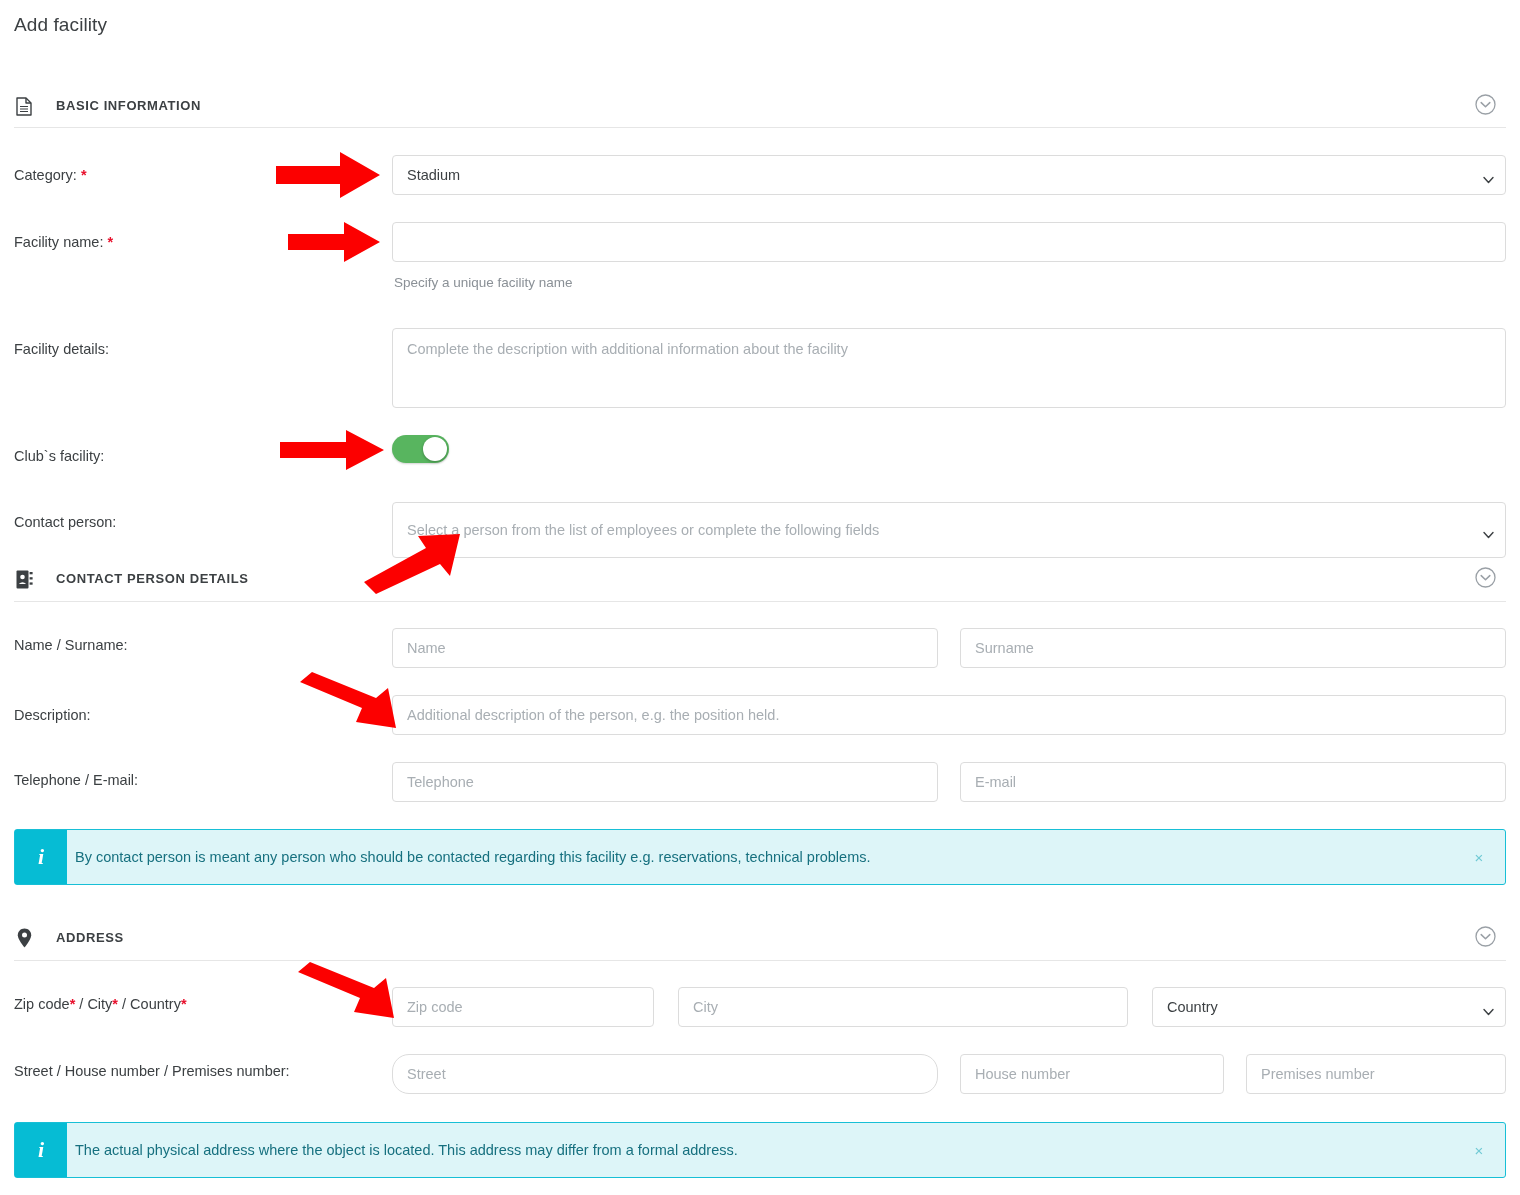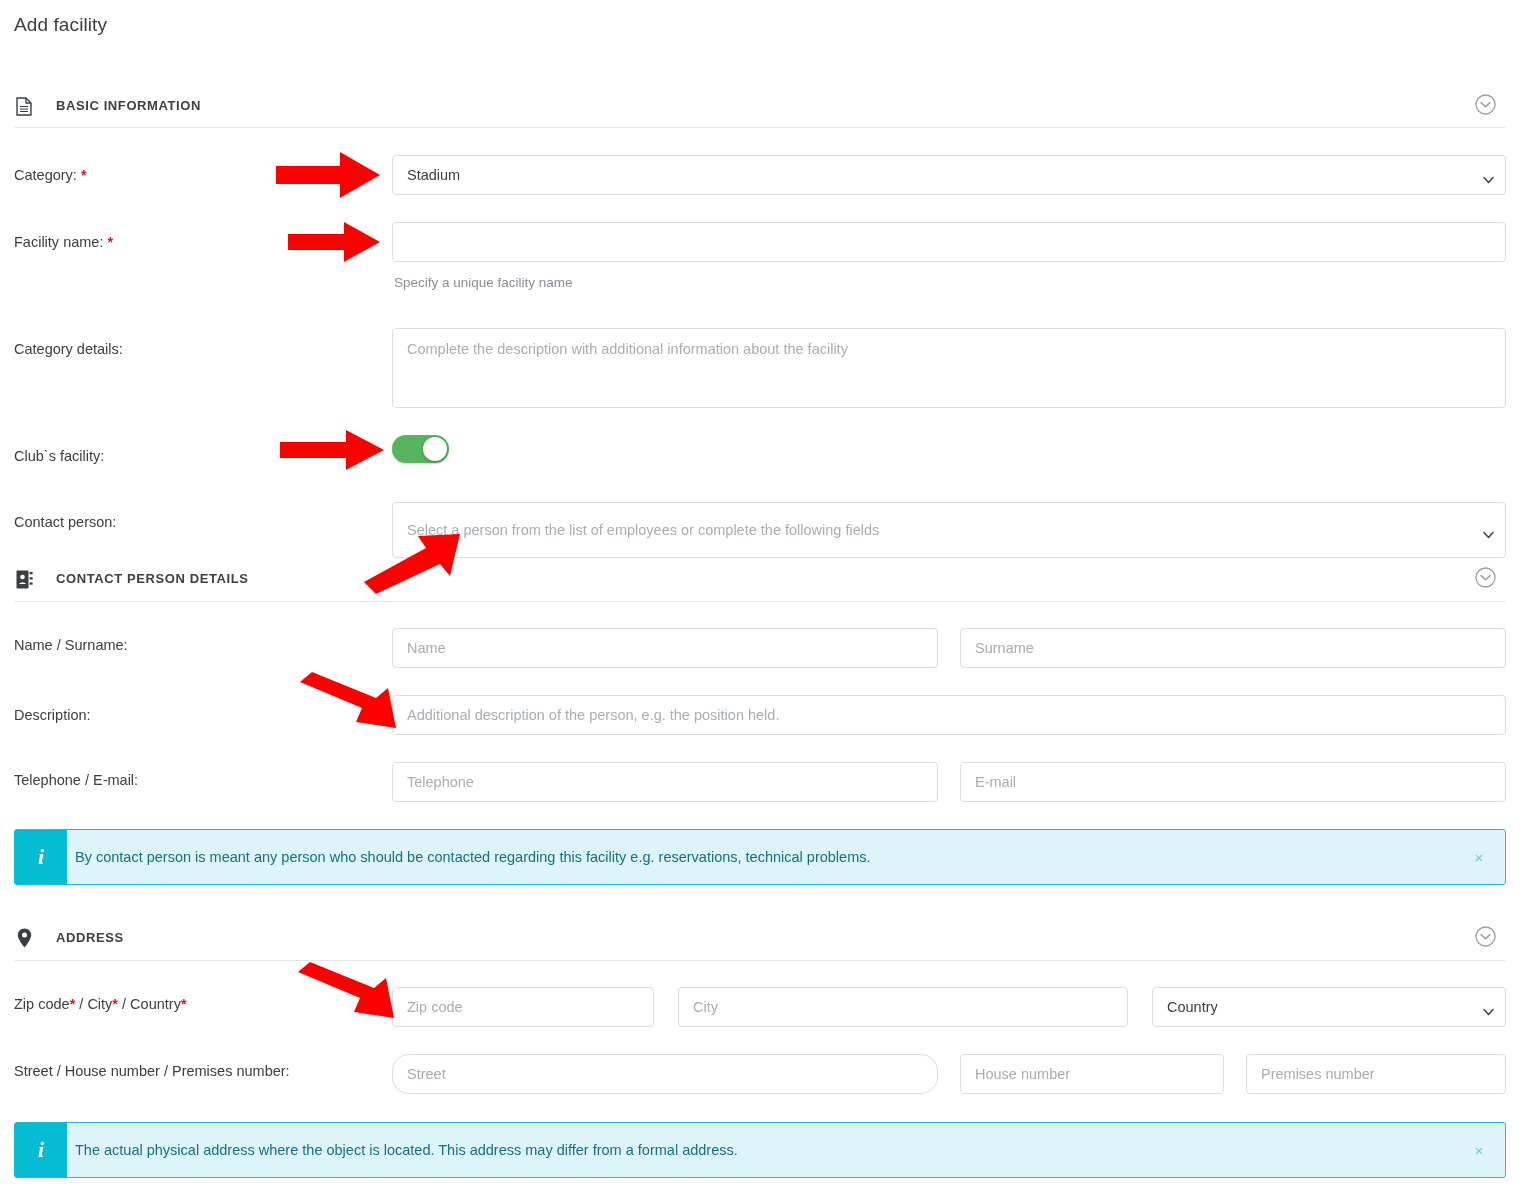--- a/index.html
+++ b/index.html
@@ -173,21 +173,21 @@
     </span>
   </div>
 
   <div class="flabel" style="left:14px; top:234px;">
     <span>Facility name:</span>
     <span class="req">*</span>
   </div>
   <input class="ctrl" style="left: 392px; top: 222px; width: 1114px;" type="text" placeholder="">
   <div class="hint" style="left:394px; top:275px;">Specify a unique facility name</div>
 
-  <div class="flabel" style="left:14px; top:341px;">Category details:</div>
+  <div class="flabel" style="left:14px; top:341px;">Facility details:</div>
   <textarea class="ctrl" style="left: 392px; top: 328px; width: 1114px; height: 80px;" placeholder="Complete the description with additional information about the facility"></textarea>
 
   <div class="flabel" style="left:14px; top:448px;">Club`s facility:</div>
   <div class="toggle" style="left:392px; top:435px;">
     <div class="knob"></div>
   </div>
 
   <div class="flabel" style="left:14px; top:514px;">Contact person:</div>
   <div class="select-wrap" style="left:392px; top:502px; width:1114px; height:56px;">
     <div class="ctrl ph">Select a person from the list of employees or complete the following fields</div>

